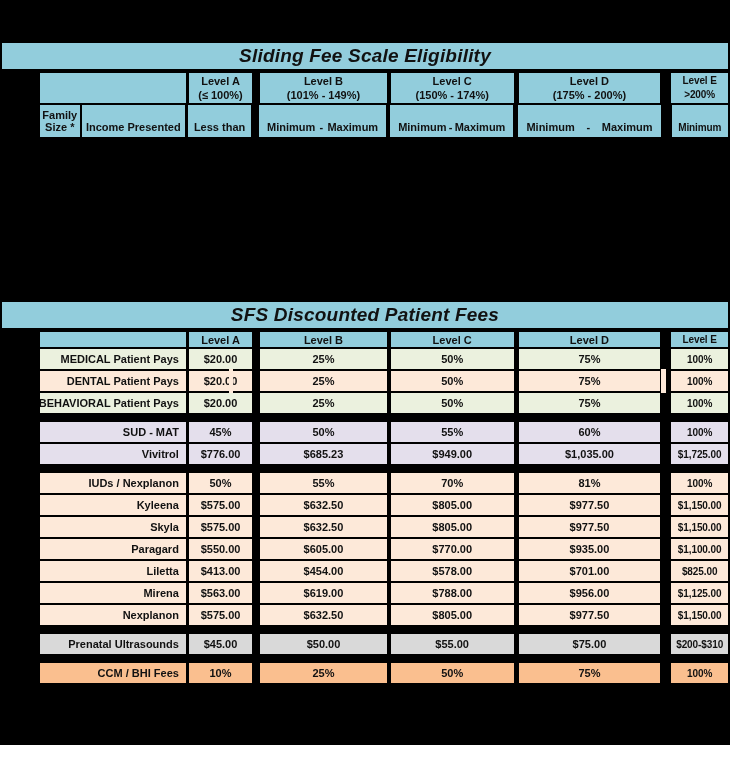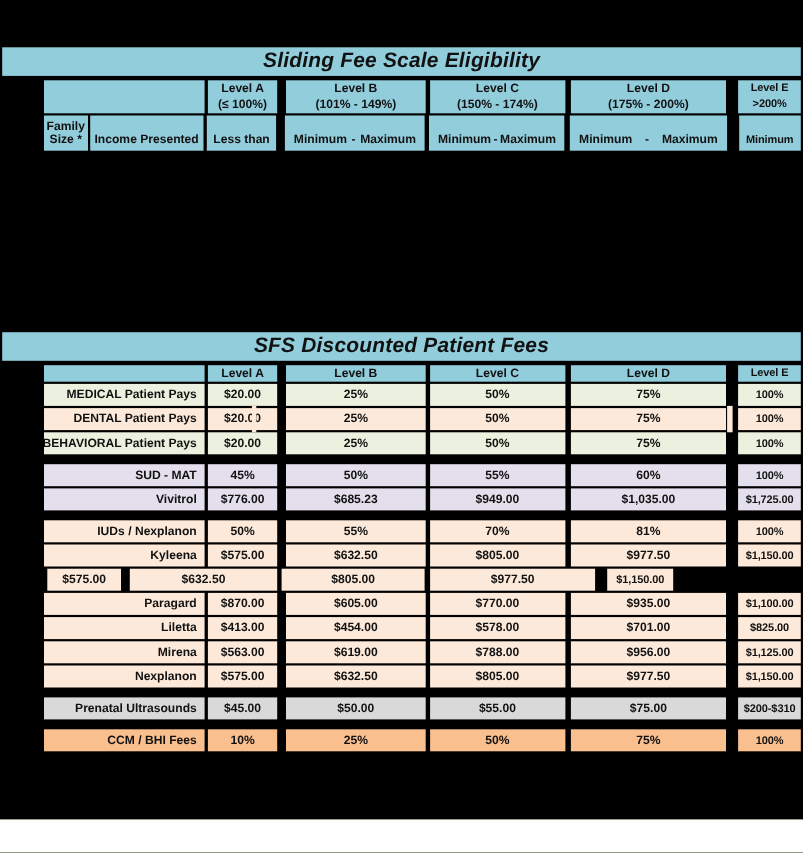--- a/index.html
+++ b/index.html
@@ -189,30 +189,31 @@
     <div class="row frow">
       <div class="cell lbl t-peach">Kyleena</div>
       <div class="cell ca t-peach">$575.00</div>
       <div class="cell cb t-peach">$632.50</div>
       <div class="cell cc t-peach">$805.00</div>
       <div class="cell cd t-peach">$977.50</div>
       <div class="cell ce t-peach">$1,150.00</div>
     </div>
 
     <div class="row frow">
+      <div class="cell lbl t-peach">Skyla</div>
       <div class="cell ca t-peach">$575.00</div>
       <div class="cell cb t-peach">$632.50</div>
       <div class="cell cc t-peach">$805.00</div>
       <div class="cell cd t-peach">$977.50</div>
       <div class="cell ce t-peach">$1,150.00</div>
     </div>
 
     <div class="row frow">
       <div class="cell lbl t-peach">Paragard</div>
-      <div class="cell ca t-peach">$870.00</div>
+      <div class="cell ca t-peach">$550.00</div>
       <div class="cell cb t-peach">$605.00</div>
       <div class="cell cc t-peach">$770.00</div>
       <div class="cell cd t-peach">$935.00</div>
       <div class="cell ce t-peach">$1,100.00</div>
     </div>
 
     <div class="row frow">
       <div class="cell lbl t-peach">Liletta</div>
       <div class="cell ca t-peach">$413.00</div>
       <div class="cell cb t-peach">$454.00</div>

